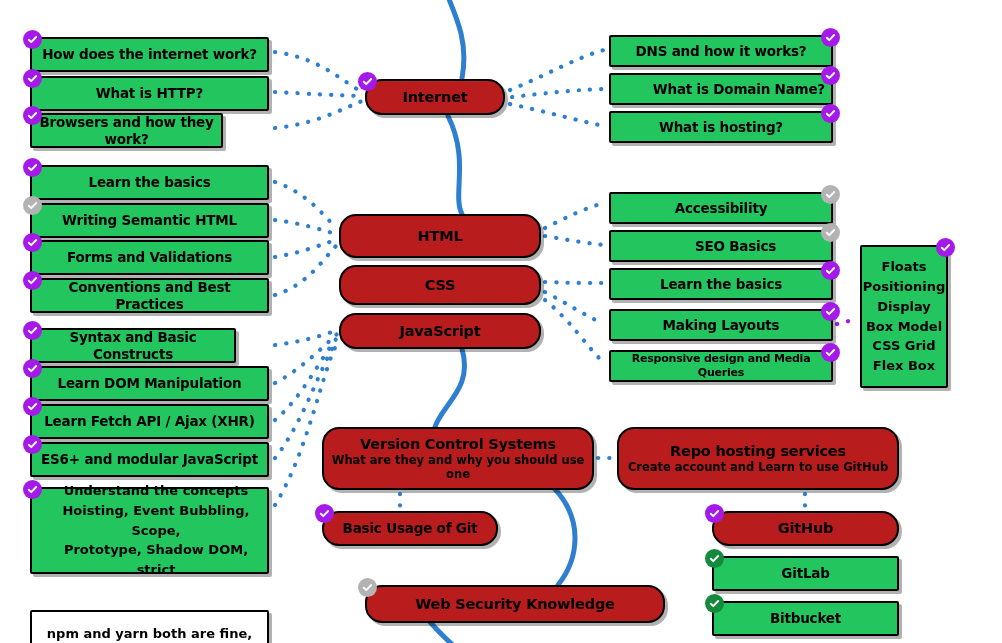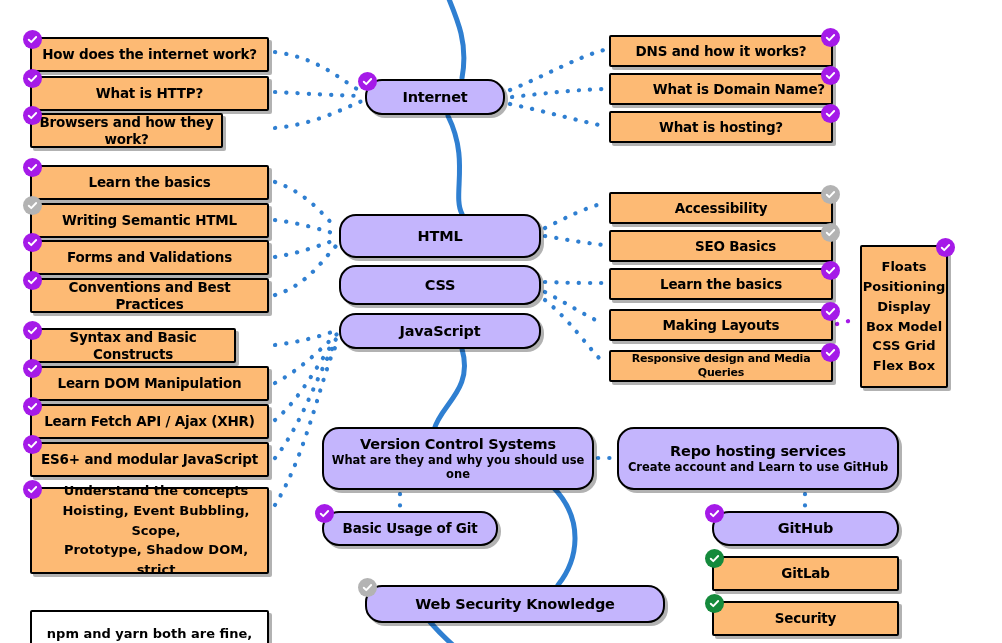--- a/index.html
+++ b/index.html
@@ -26,22 +26,22 @@
     box-shadow:3px 3px 0 rgba(0,0,0,0.30);
     text-align:center;
   }
   .node .lbl{
     color:#000000;
     font-weight:bold;
     letter-spacing:-0.2px;
     line-height:1.25;
     padding:0 6px;
   }
-  .n-peach{background:#fdba74;}
-  .n-yellow{background:#c4b5fd;border-radius:17px;}
+  .n-peach{background:#22c55e;}
+  .n-yellow{background:#b91c1c;border-radius:17px;}
   .n-white{background:#ffffff;border-width:2.5px;box-shadow:3px 3px 0 rgba(0,0,0,0.30);}
   .sz-md .lbl{font-size:13.5px;font-weight:bold;}
   .sz-lg .lbl{font-size:14.5px;font-weight:bold;}
   .sz-xs .lbl{font-size:11px;font-weight:bold;}
 
   .sub{font-size:11.5px;font-weight:bold;color:#000;margin-top:1px;line-height:1.2;}
   .stack-line{font-size:13px;font-weight:bold;color:#000;line-height:1.52;}
 
   
   .badge{
@@ -306,21 +306,21 @@
       </div>
       <div class="node n-peach sz-md" style="left: 712px; top: 556px; width: 187px; height: 35px;">
         <div class="lbl">GitLab</div>
         <span class="badge b-green badge-left">
           <svg viewBox="0 0 16 16" aria-hidden="true">
             <path d="M2.6 8.3 L6.2 11.8 L13.3 4.4" fill="none" stroke="#ffffff" stroke-width="2.8" stroke-linecap="round" stroke-linejoin="round"></path>
           </svg>
         </span>
       </div>
       <div class="node n-peach sz-md" style="left: 712px; top: 601px; width: 187px; height: 35px;">
-        <div class="lbl">Security</div>
+        <div class="lbl">Bitbucket</div>
         <span class="badge b-green badge-left">
           <svg viewBox="0 0 16 16" aria-hidden="true">
             <path d="M2.6 8.3 L6.2 11.8 L13.3 4.4" fill="none" stroke="#ffffff" stroke-width="2.8" stroke-linecap="round" stroke-linejoin="round"></path>
           </svg>
         </span>
       </div>
       <div class="node n-yellow sz-lg" style="left: 365px; top: 585px; width: 300px; height: 38px;">
         <div class="lbl">Web Security Knowledge</div>
         <span class="badge b-gray badge-left">
           <svg viewBox="0 0 16 16" aria-hidden="true">

